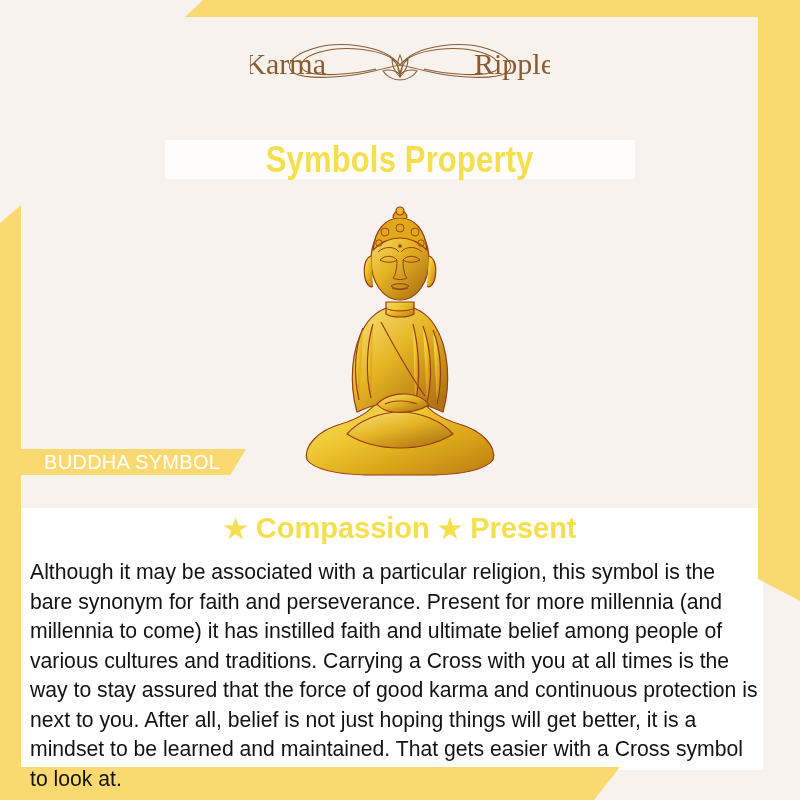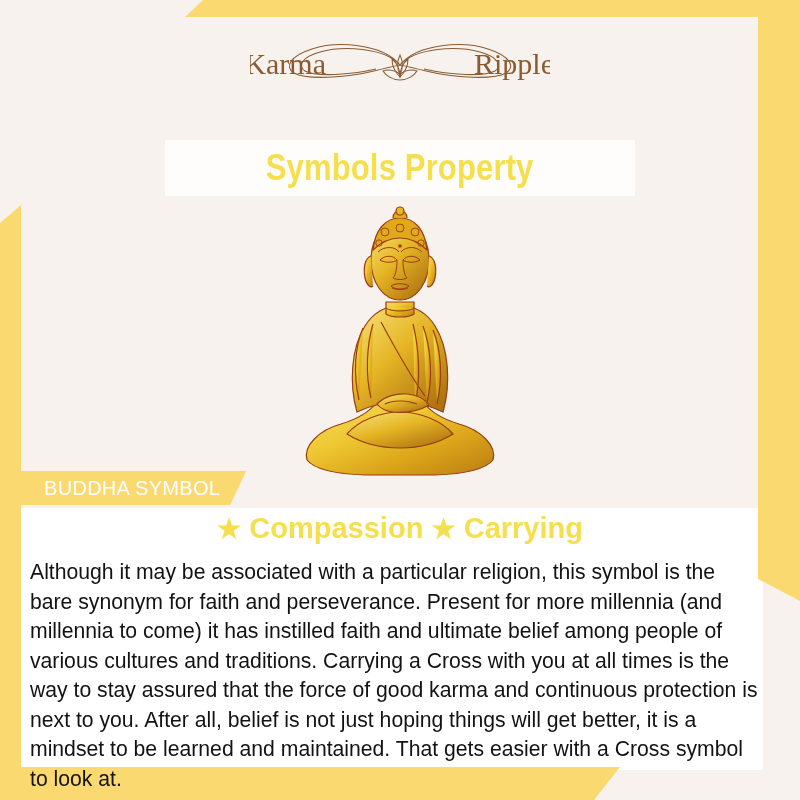--- a/index.html
+++ b/index.html
@@ -32,21 +32,21 @@
   }
   .deco-bottom-left{
     position:absolute;left:0;bottom:0;width:620px;height:33px;
     background:#FBD971;
     clip-path:polygon(0 0,100% 0,calc(100% - 26px) 100%,0 100%);
     z-index:5;
   }
 
   
   .title-band{
-    position:absolute;left:165px;top:140px;width:470px;height:56px;
+    position:absolute;left:165px;top:140px;width:470px;height:39px;
     background:#FFFDFB;
     z-index:3;
     display:flex;align-items:center;justify-content:center;
   }
   .content-panel{
     position:absolute;left:18px;top:508px;width:745px;height:262px;
     background:#FFFFFF;
     z-index:3;
   }
 
@@ -72,27 +72,26 @@
 
   
   .buddha-wrap{
     position:absolute;left:0;right:0;top:198px;height:300px;
     display:flex;align-items:flex-start;justify-content:center;
     z-index:4;
   }
 
   
   .ribbon{
-    position:absolute;left:0;top:449px;height:34px;
+    position:absolute;left:0;top:449px;height:26px;
     background:#FBD971;
     padding:0 26px 0 44px;
     display:flex;align-items:center;
     clip-path:polygon(0 0,100% 0,calc(100% - 16px) 100%,0 100%);
     z-index:6;
-    margin-top:22px;
   }
   .ribbon-label{
     color:#FFFFFF;
     font-size:20px;
     font-weight:400;
     letter-spacing:.3px;
     white-space:nowrap;
     line-height:1;
   }
 
@@ -237,18 +236,18 @@
   <div class="content-panel"></div>
 
   <div class="ribbon">
     <span class="ribbon-label">BUDDHA SYMBOL</span>
   </div>
 
   <div class="subheading">
     <span class="star">★</span>
     <span>Compassion</span>
     <span class="star">★</span>
-    <span>Carrying</span>
+    <span>Present</span>
   </div>
 
   <div class="body-text">Although it may be associated with a particular religion, this symbol is the bare synonym for faith and perseverance. Present for more millennia (and millennia to come) it has instilled faith and ultimate belief among people of various cultures and traditions. Carrying a Cross with you at all times is the way to stay assured that the force of good karma and continuous protection is next to you. After all, belief is not just hoping things will get better, it is a mindset to be learned and maintained. That gets easier with a Cross symbol to look at.</div>
 
 </div>
 
 </body></html>

